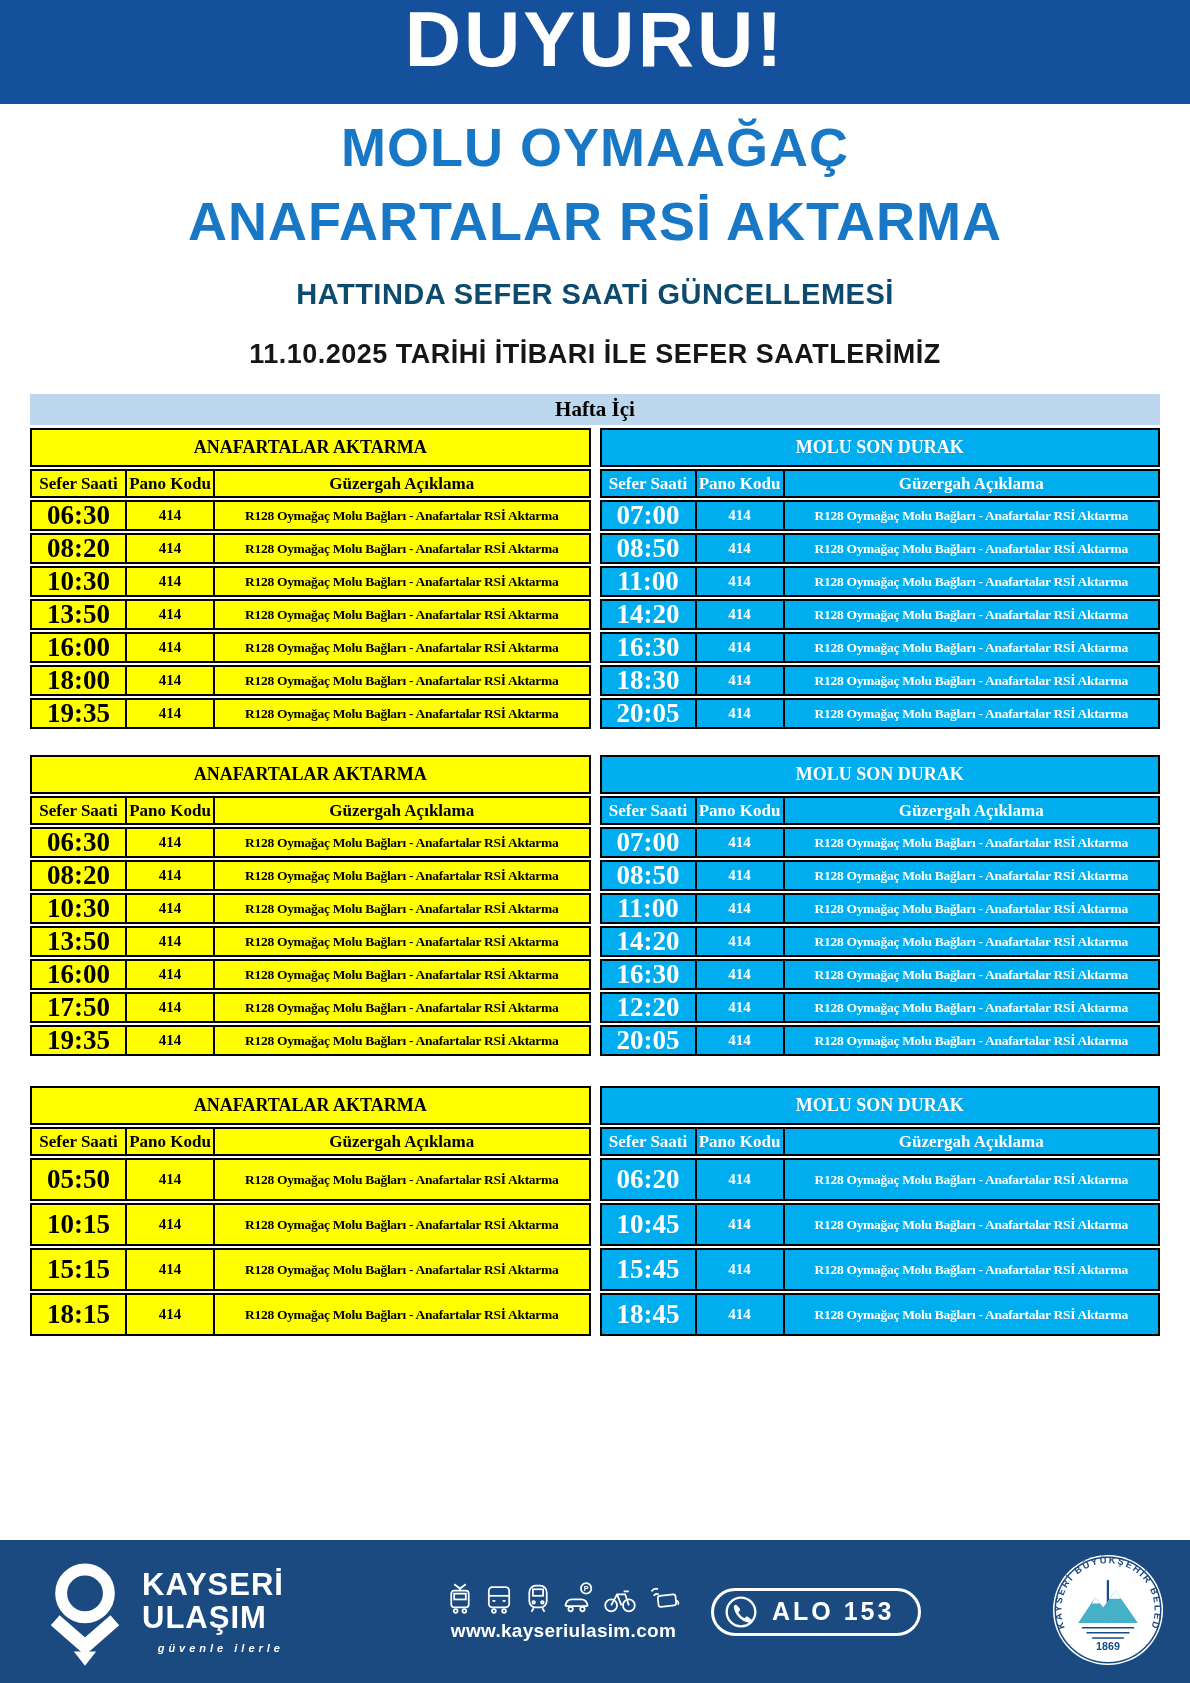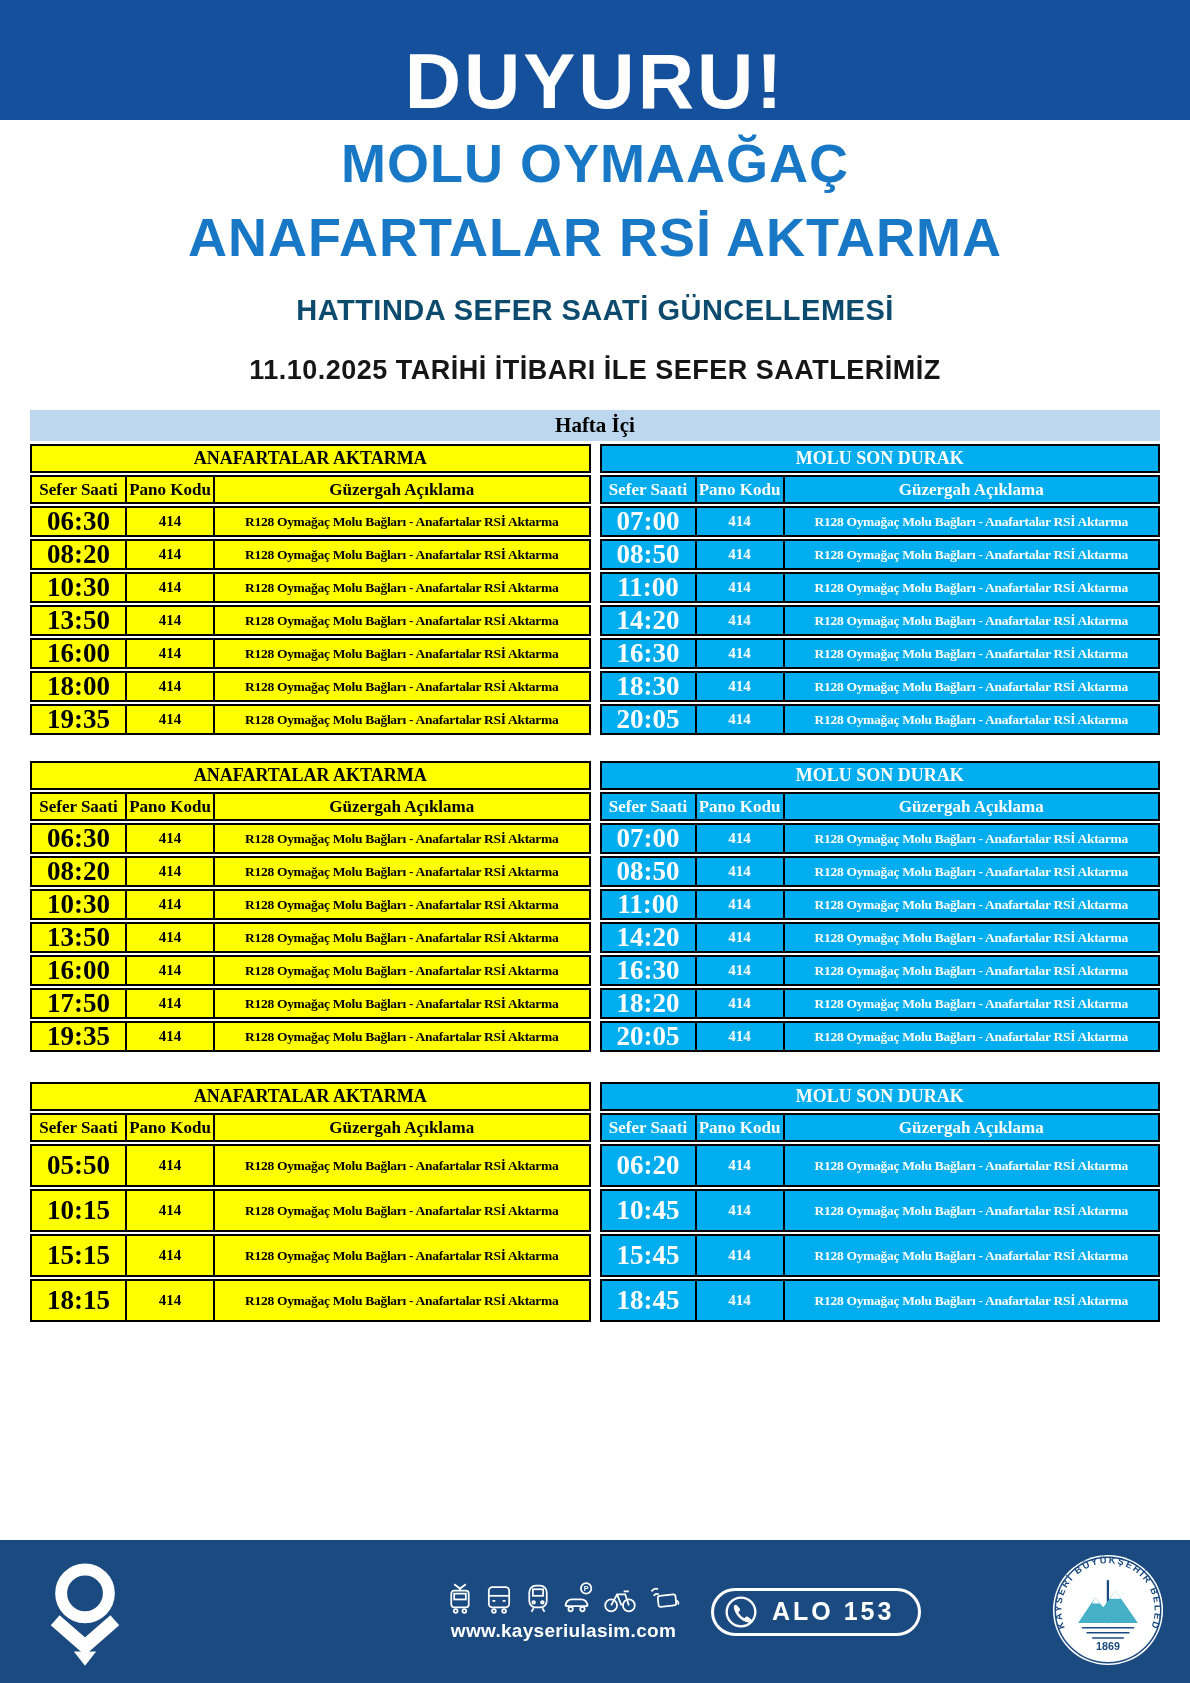--- a/index.html
+++ b/index.html
@@ -7,22 +7,22 @@
   body {
     width:1190px; height:1683px;
     background:#ffffff;
     font-family:"Liberation Sans", sans-serif;
     position:relative;
     overflow:hidden;
   }
 
   
   .top-banner {
-    height:120px; background:#14509B;
-    display:flex; align-items:flex-end; justify-content:center;
+    height:104px; background:#14509B;
+    display:flex; align-items:flex-start; justify-content:center;
   }
   .top-banner .duyuru {
     color:#fff; font-size:78px; font-weight:900;
     letter-spacing:3px; line-height:1;
   }
 
   
   .headline { text-align:center; margin-top:16px; }
   .headline .line {
     color:#1878C5; font-weight:800; font-size:54px;
@@ -56,21 +56,21 @@
   .row > .cell + .cell { margin-left:-2px; }
 
   .cell {
     border:2px solid #000;
     display:flex; align-items:center; justify-content:center;
     overflow:hidden; white-space:nowrap;
   }
   .half.left  .cell { background:#FFFF00; color:#000; }
   .half.right .cell { background:#00AEF0; color:#fff; }
 
-  .half-header { flex:1 1 100%; height:29px; font-weight:800; font-size:18px; }
+  .half-header { flex:1 1 100%; height:39px; font-weight:800; font-size:18px; }
   .col-row .cell { height:29px; font-weight:700; font-size:17px; }
   .c-time  { width:97px; flex:0 0 97px; }
   .c-pano  { width:90px; flex:0 0 90px; }
   .c-route { flex:1 1 auto; min-width:0; }
 
   .data-row .cell   { height:31px; }
   .data-row .c-time { font-size:27px; font-weight:800; }
   .data-row .c-pano { font-size:15px; font-weight:700; }
   .data-row .c-route{ font-size:13.5px; font-weight:700; letter-spacing:-0.3px; }
   .tall .data-row .cell { height:43px; }
@@ -296,21 +296,21 @@
             <div class="cell c-time">14:20</div>
             <div class="cell c-pano">414</div>
             <div class="cell c-route">R128 Oymağaç Molu Bağları - Anafartalar RSİ Aktarma</div>
           </div>
           <div class="row data-row">
             <div class="cell c-time">16:30</div>
             <div class="cell c-pano">414</div>
             <div class="cell c-route">R128 Oymağaç Molu Bağları - Anafartalar RSİ Aktarma</div>
           </div>
           <div class="row data-row">
-            <div class="cell c-time">18:20</div>
+            <div class="cell c-time">12:20</div>
             <div class="cell c-pano">414</div>
             <div class="cell c-route">R128 Oymağaç Molu Bağları - Anafartalar RSİ Aktarma</div>
           </div>
           <div class="row data-row">
             <div class="cell c-time">20:05</div>
             <div class="cell c-pano">414</div>
             <div class="cell c-route">R128 Oymağaç Molu Bağları - Anafartalar RSİ Aktarma</div>
           </div>
         </div>
       </div>
@@ -382,20 +382,25 @@
   </div>
 
 <footer class="footer">
 
   <div class="brand">
     <svg width="82" height="112" viewBox="0 0 110 150">
       <circle cx="55" cy="50" r="32" fill="none" stroke="#fff" stroke-width="16"></circle>
       <path d="M15 86 L55 121 L95 86" fill="none" stroke="#fff" stroke-width="18"></path>
       <path d="M40 128 L55 147 L70 128 Z" fill="#fff"></path>
     </svg>
+    <div class="brand-text">
+      <div class="bline">KAYSERİ</div>
+      <div class="bline">ULAŞIM</div>
+      <div class="tagline">güvenle ilerle</div>
+    </div>
   </div>
 
   <div class="center-block">
     <div class="icon-row">
       <svg width="32" height="34" viewBox="0 0 44 46" fill="none" stroke="#fff" stroke-width="2.4">
         <path d="M14 4 L22 10 L30 4"></path>
           <line x1="22" y1="10" x2="22" y2="13"></line>
         <rect x="10" y="13" width="24" height="23" rx="4"></rect>
         <rect x="14" y="17" width="16" height="8"></rect>
         <circle cx="16" cy="41" r="2.6"></circle>

